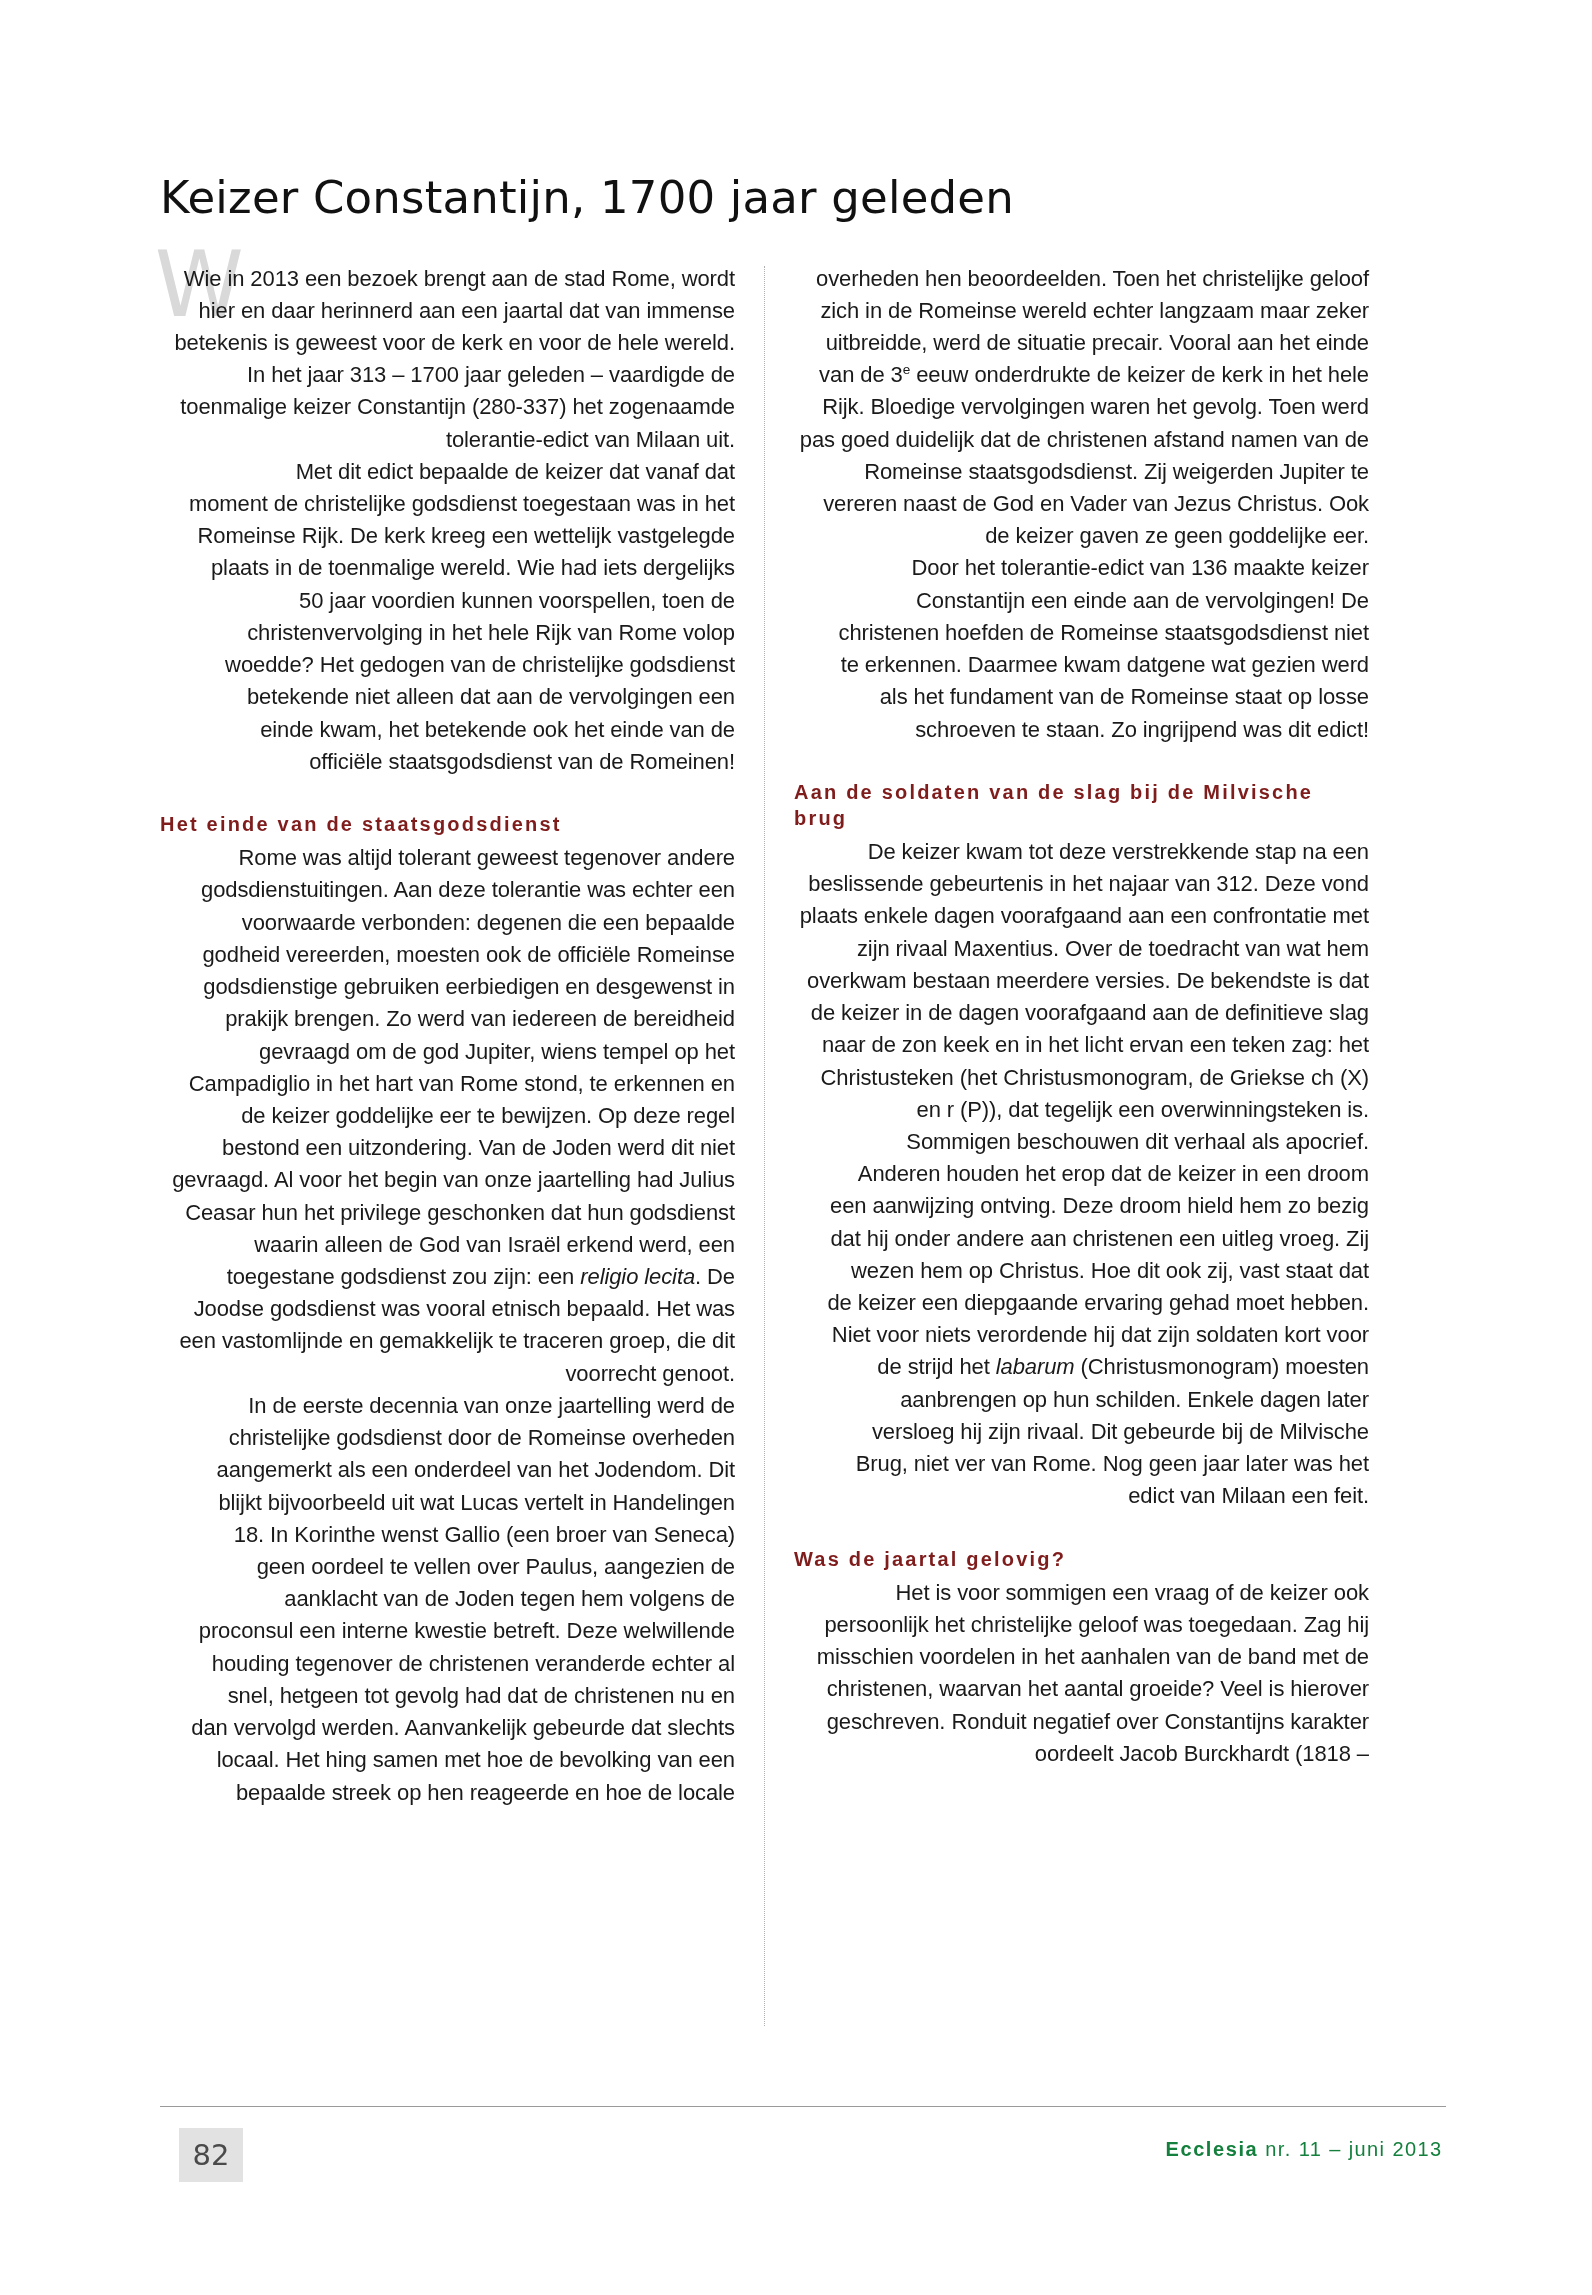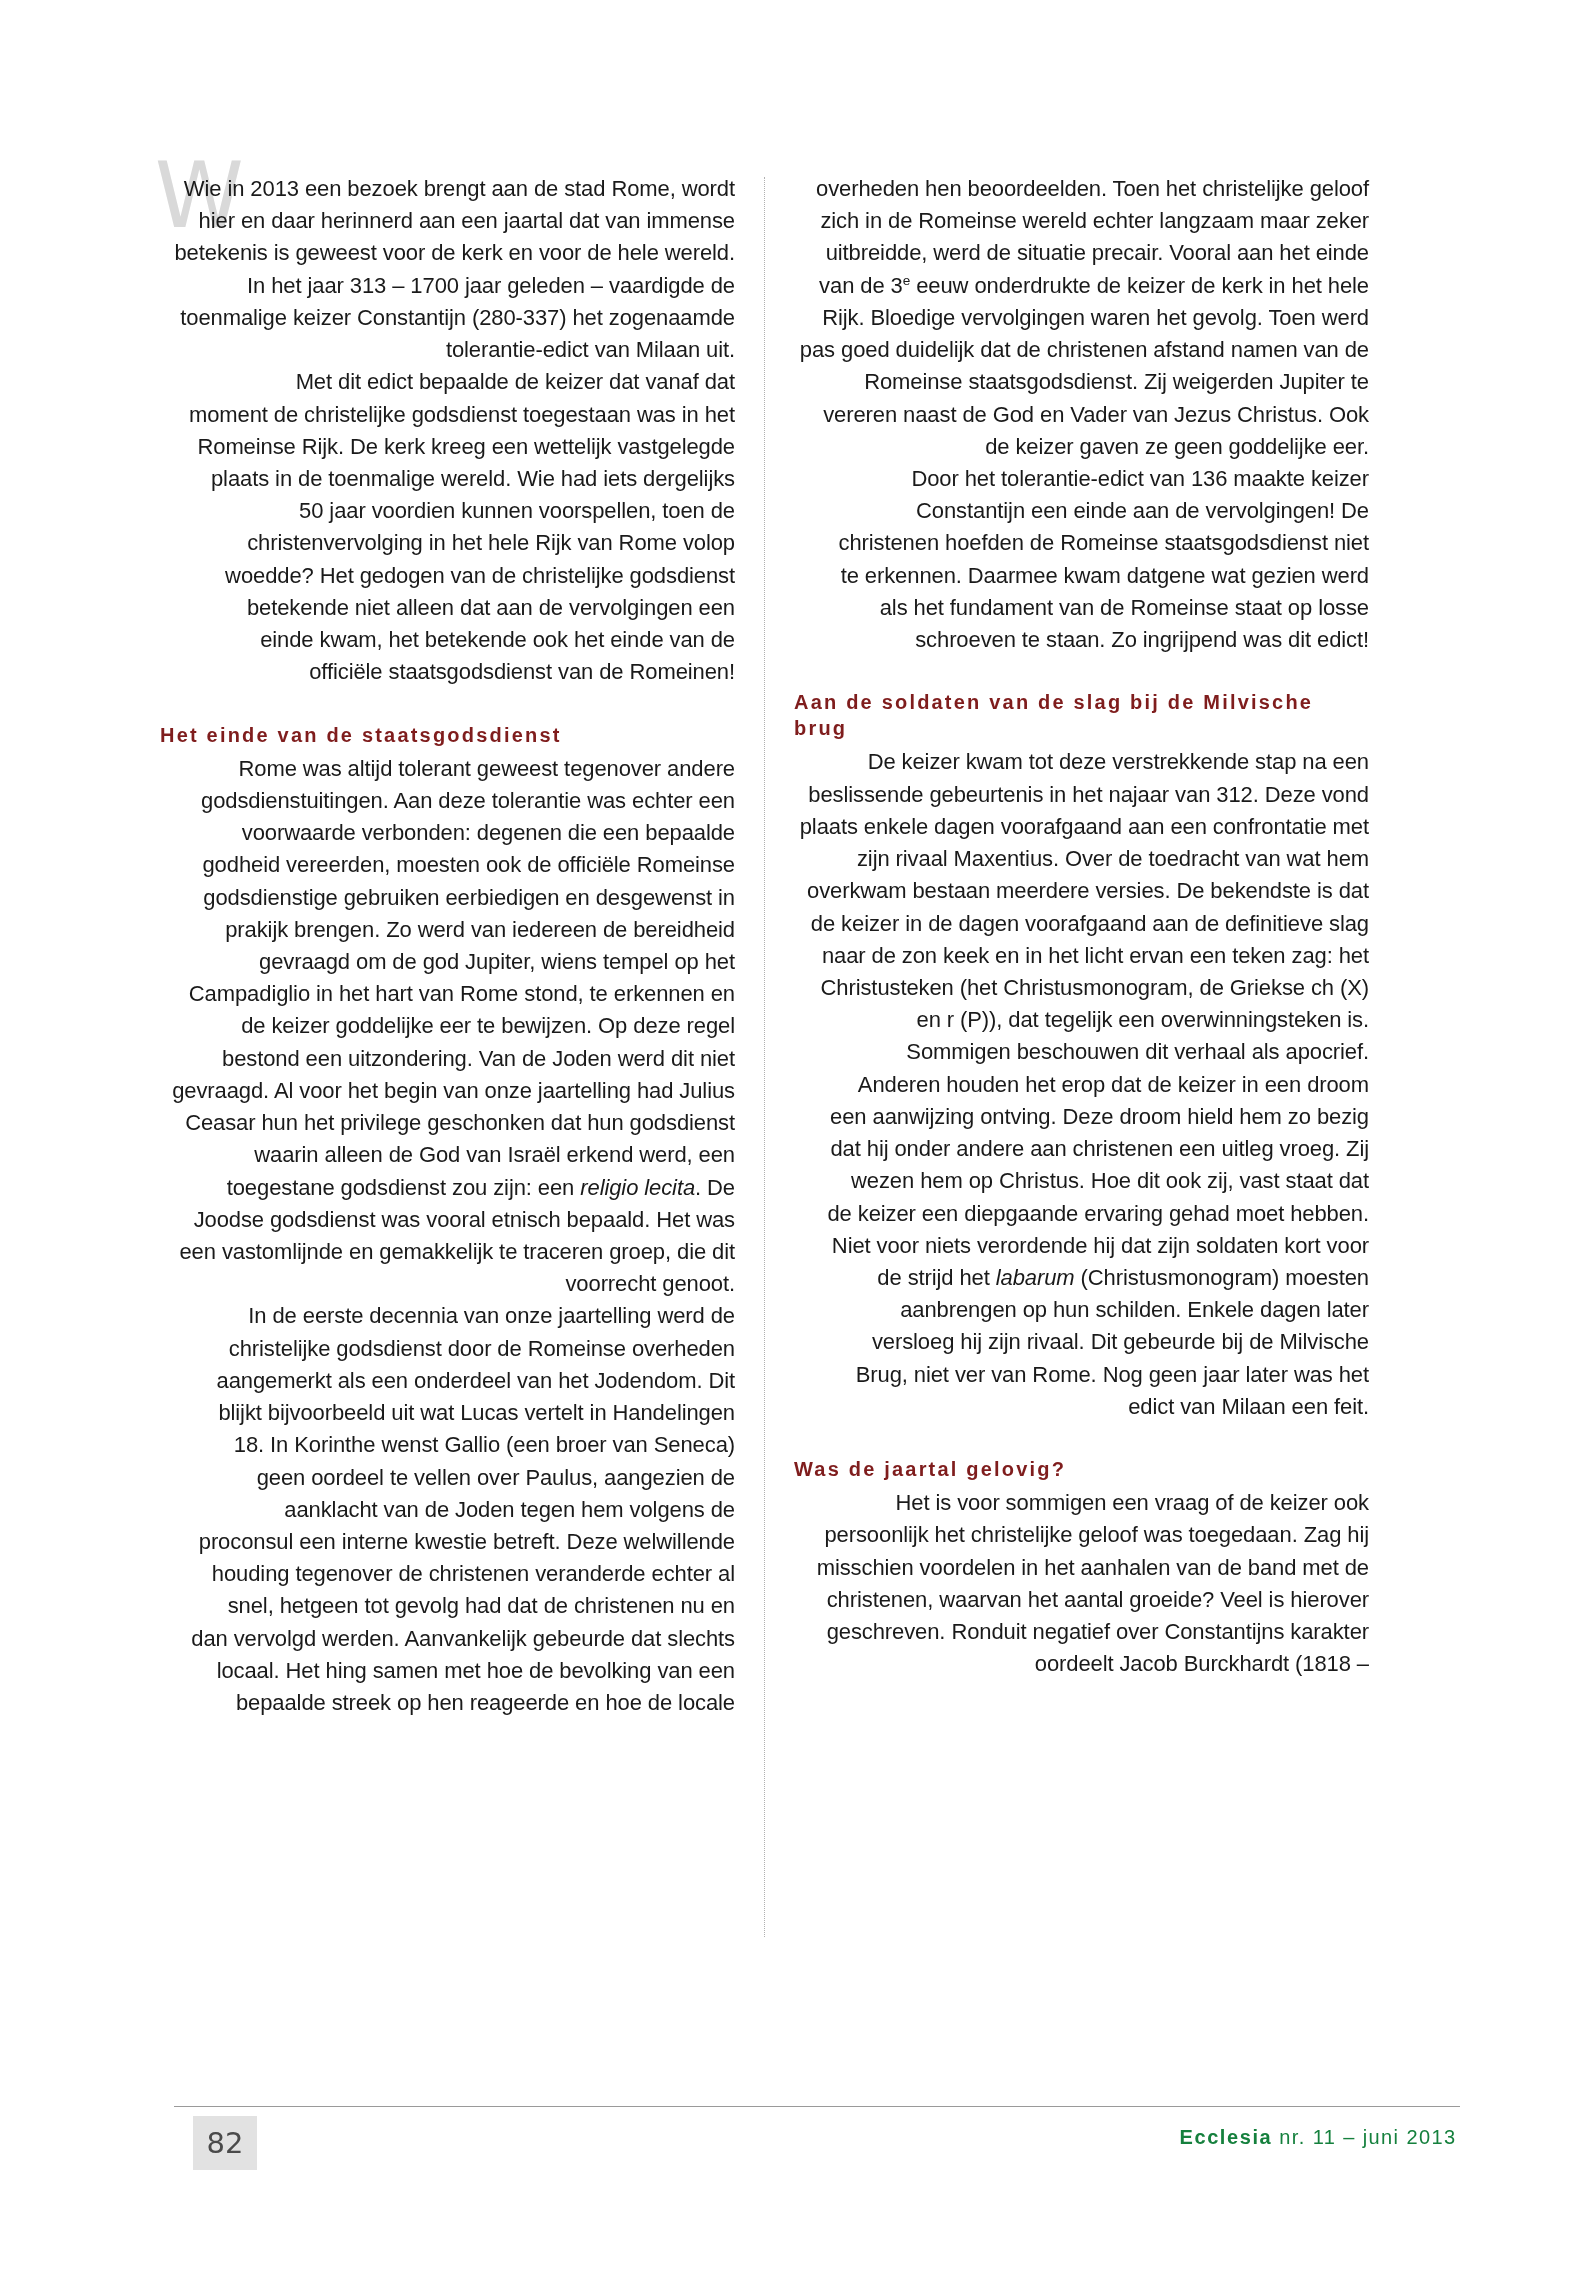--- a/index.html
+++ b/index.html
@@ -90,25 +90,25 @@
   }
   .dropcap-text {
     position: relative;
     z-index: 1;
   }
   em { font-style: italic; }
   sup { font-size: 0.62em; vertical-align: super; }
 
   .footer {
     position: absolute;
-    left: 174px;
+    left: 160px;
     top: 2106px;
     width: 1286px;
     border-top: 1.7px solid #9a9a9a;
-    padding-top: 0;
+    padding-top: 12px;
   }
   .footer-inner {
     position: relative;
     height: 78px;
   }
   .page-number {
     position: absolute;
     left: 19px;
     top: 8.6px;
     width: 64px;
@@ -134,20 +134,21 @@
     letter-spacing: 1.6px;
   }
 </style>
 </head>
 <body>
 
 <div class="page">
 
   <div class="content">
 
+    <h1 class="article-title">Keizer Constantijn, 1700 jaar geleden</h1>
 
     <div class="columns">
 
       <div class="col col-left">
 
         <div class="dropcap-para">
           <span class="dropcap">W</span>
           <p class="dropcap-text">Wie in 2013 een bezoek brengt aan de stad Rome, wordt hier en daar herinnerd aan een jaartal dat van immense betekenis is geweest voor de kerk en voor de hele wereld. In het jaar 313 – 1700 jaar geleden – vaardigde de toenmalige keizer Constantijn (280-337) het zogenaamde tolerantie-edict van Milaan uit.</p>
         </div>
 

